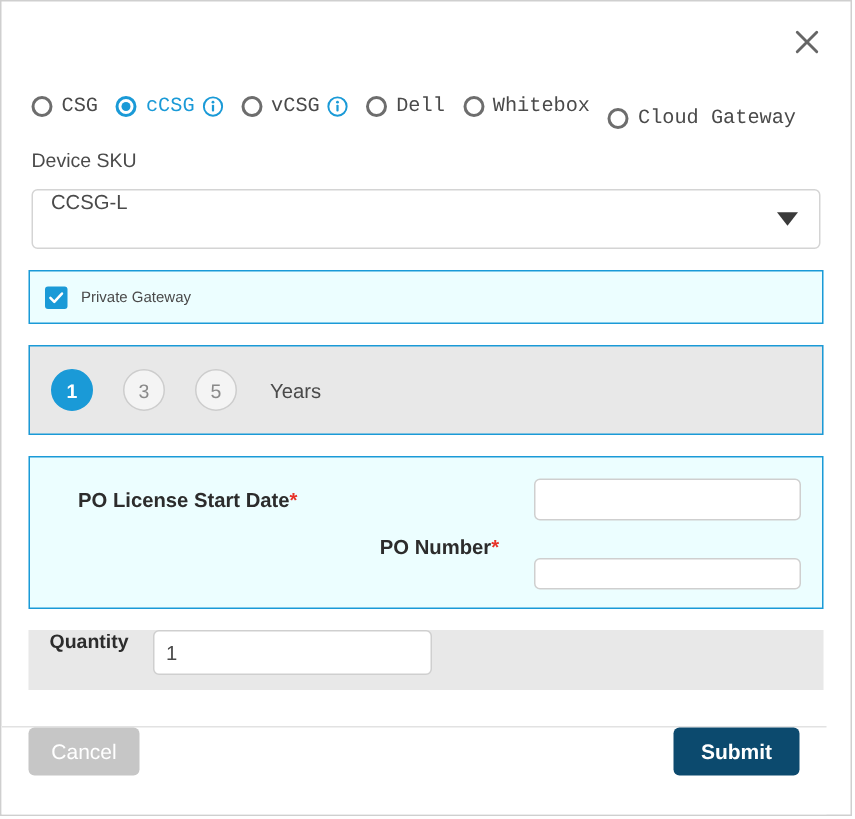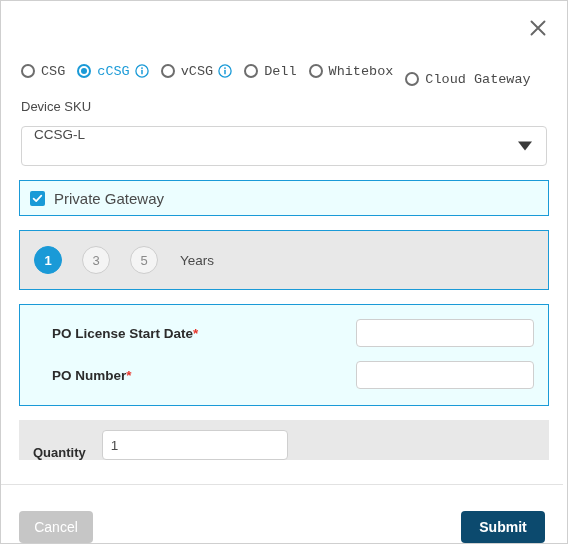--- a/index.html
+++ b/index.html
@@ -164,21 +164,21 @@
     border-radius: 2px;
     display: flex;
     align-items: center;
     justify-content: center;
     margin-right: 9px;
     flex: 0 0 auto;
     cursor: pointer;
   }
   .checkbox svg { display: block; }
   .pg-label {
-    font-size: 15px;
+    font-size: 10px;
     color: #4a4a4a;
   }
 
   
   .sub-row {
     height: 58px;
     display: flex;
     align-items: center;
     padding: 0 14px;
   }
@@ -216,21 +216,21 @@
   }
 
   
   .po-panel { padding: 10px 14px 12px 32px; }
   .po-row {
     display: flex;
     align-items: center;
     height: 36px;
     margin-bottom: 6px;
   }
-  .po-row:last-child { margin-bottom: 0; }
+  .po-row:last-child { margin-bottom: 0; flex-direction: column; }
   .po-label {
     font-size: 13.5px;
     font-weight: bold;
     color: #2c2c2c;
     flex: 0 0 auto;
   }
   .req { color: #e8342a; font-weight: bold; }
   .po-input {
     margin-left: auto;
     width: 178px;
@@ -243,21 +243,21 @@
     font-size: 13px;
     color: #4a4a4a;
     padding: 0 8px;
     outline: none;
   }
 
   
   .qty-row {
     height: 40px;
     display: flex;
-    align-items: flex-end;
+    align-items: flex-start;
     padding: 0 14px;
   }
   .qty-label {
     font-size: 13px;
     font-weight: bold;
     color: #2c2c2c;
     margin-right: 16px;
   }
   .qty-input {
     width: 186px;
@@ -270,26 +270,26 @@
     font-size: 13.5px;
     color: #4a4a4a;
     padding: 0 8px;
     outline: none;
   }
 
   
   .modal-footer {
     position: absolute;
     left: 0;
-    right: 4px;
+    right: 16px;
     bottom: 0;
     height: 58px;
     border-top: 1px solid #e2e2e2;
     display: flex;
-    align-items: flex-end;
+    align-items: flex-start;
     padding: 0 18px;
     background: #ffffff;
   }
   .btn {
     border: none;
     border-radius: 4px;
     font-family: "Liberation Sans", sans-serif;
     font-size: 14px;
     cursor: pointer;
     padding: 0;

